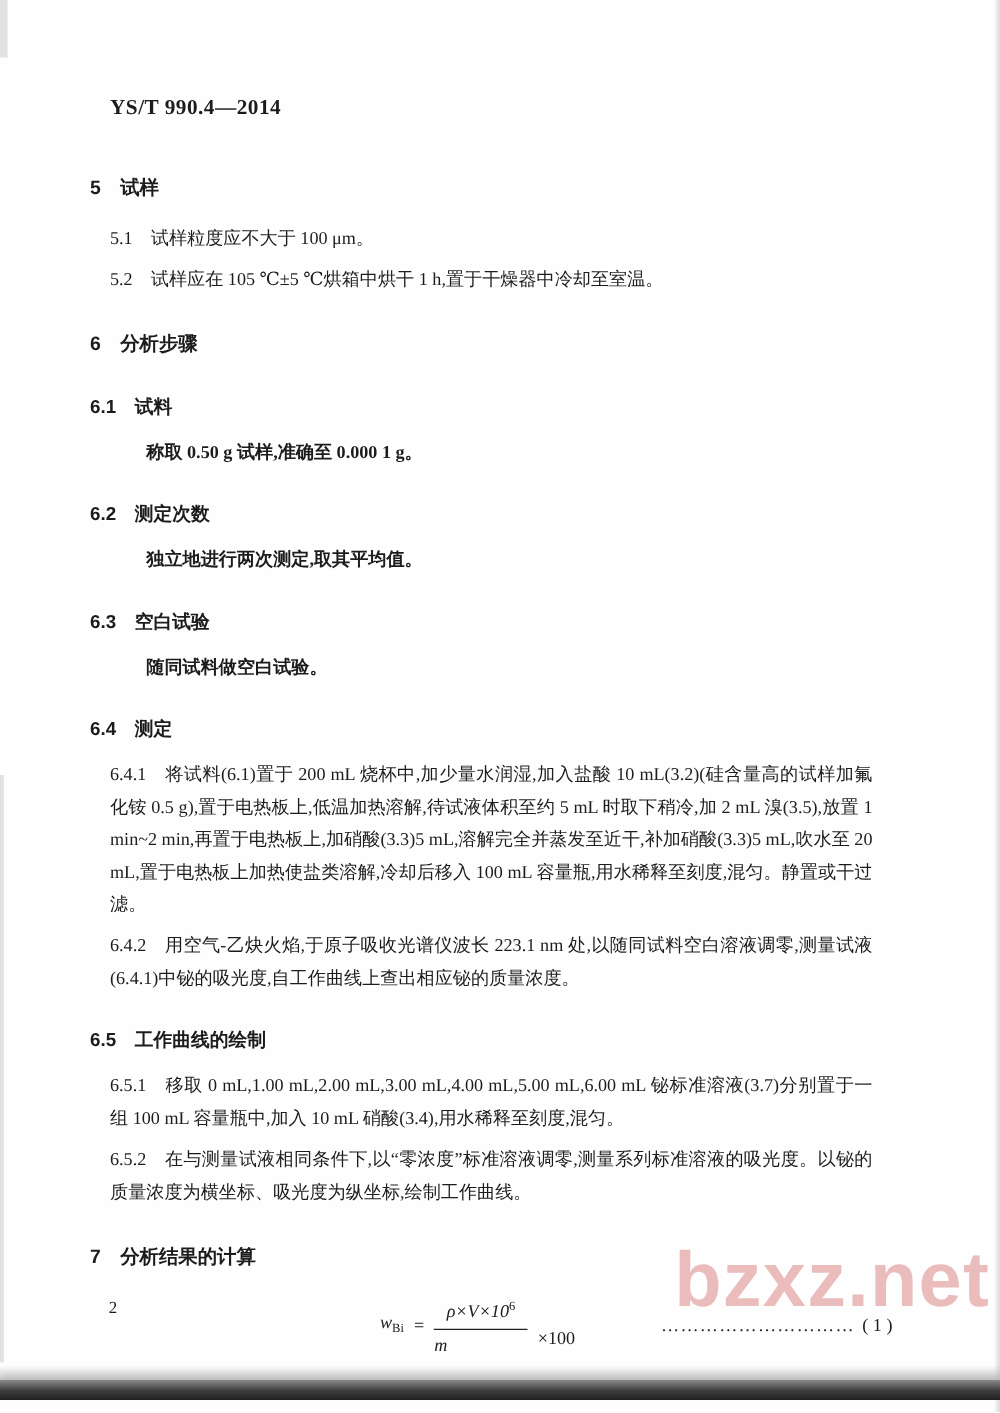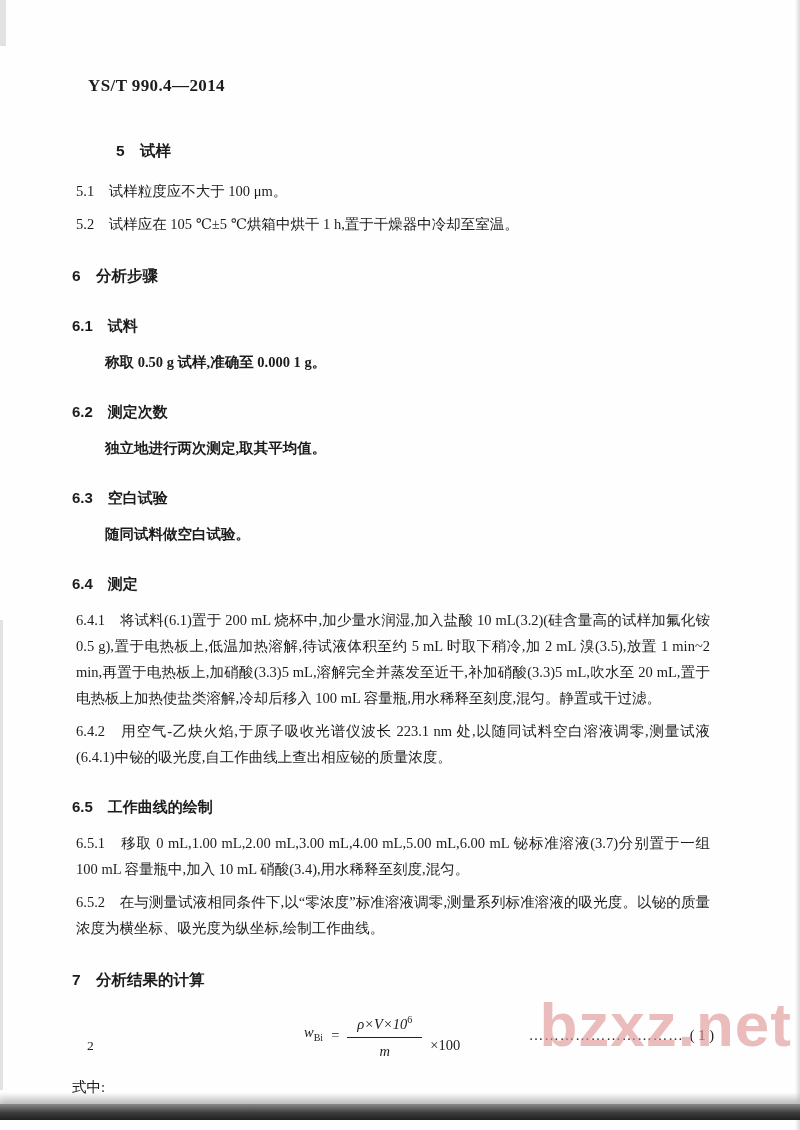--- a/index.html
+++ b/index.html
@@ -28,33 +28,33 @@
 
   main{
     position:absolute;top:132px;left:72px;width:642px;
     font-size:14.5px;line-height:26px;text-align:justify;
   }
   h2,h3{
     font-family:"Liberation Sans","DejaVu Sans",sans-serif;
     text-align:left;
   }
   h2{font-size:15.5px;font-weight:bold;margin:26px 0 14px;}
-  h2.first{margin-top:6px;margin-left:44px;}
+  h2.first{margin-top:6px;}
   h3{font-size:15px;font-weight:bold;margin:24px 0 10px;}
-  p{margin:7px 4px;}
+  p{margin:7px 16px;}
   .indent{text-indent:2em;font-weight:bold;}
   i,.sym{font-style:italic;font-family:"Liberation Serif",serif;}
   sub{font-size:10px;}
   sup{font-size:10px;}
 
   
   .formula-row{display:flex;align-items:center;margin:16px 0 8px;text-align:left;}
   .formula{margin-left:232px;white-space:nowrap;display:inline-flex;align-items:center;}
   .formula .eq{margin:0 8px;}
-  .frac{display:inline-block;vertical-align:middle;text-align:center;line-height:22px;}
+  .frac{display:inline-block;vertical-align:middle;line-height:22px;}
   .frac .num{display:block;padding:0 10px 2px;border-bottom:1.5px solid #222;}
   .frac .den{display:block;padding-top:2px;}
   .factor{margin-left:8px;margin-top:20px;}
   .leader{flex:1;text-align:right;white-space:nowrap;overflow:hidden;color:#2a2a2a;letter-spacing:1px;}
   .eqno{margin-left:6px;}
 
   .def{margin:2px 0;line-height:23px;text-align:left;}
   .where{margin:12px 0 4px;}
 
   .page-number{position:absolute;left:87px;top:1038px;font-size:13.5px;}

